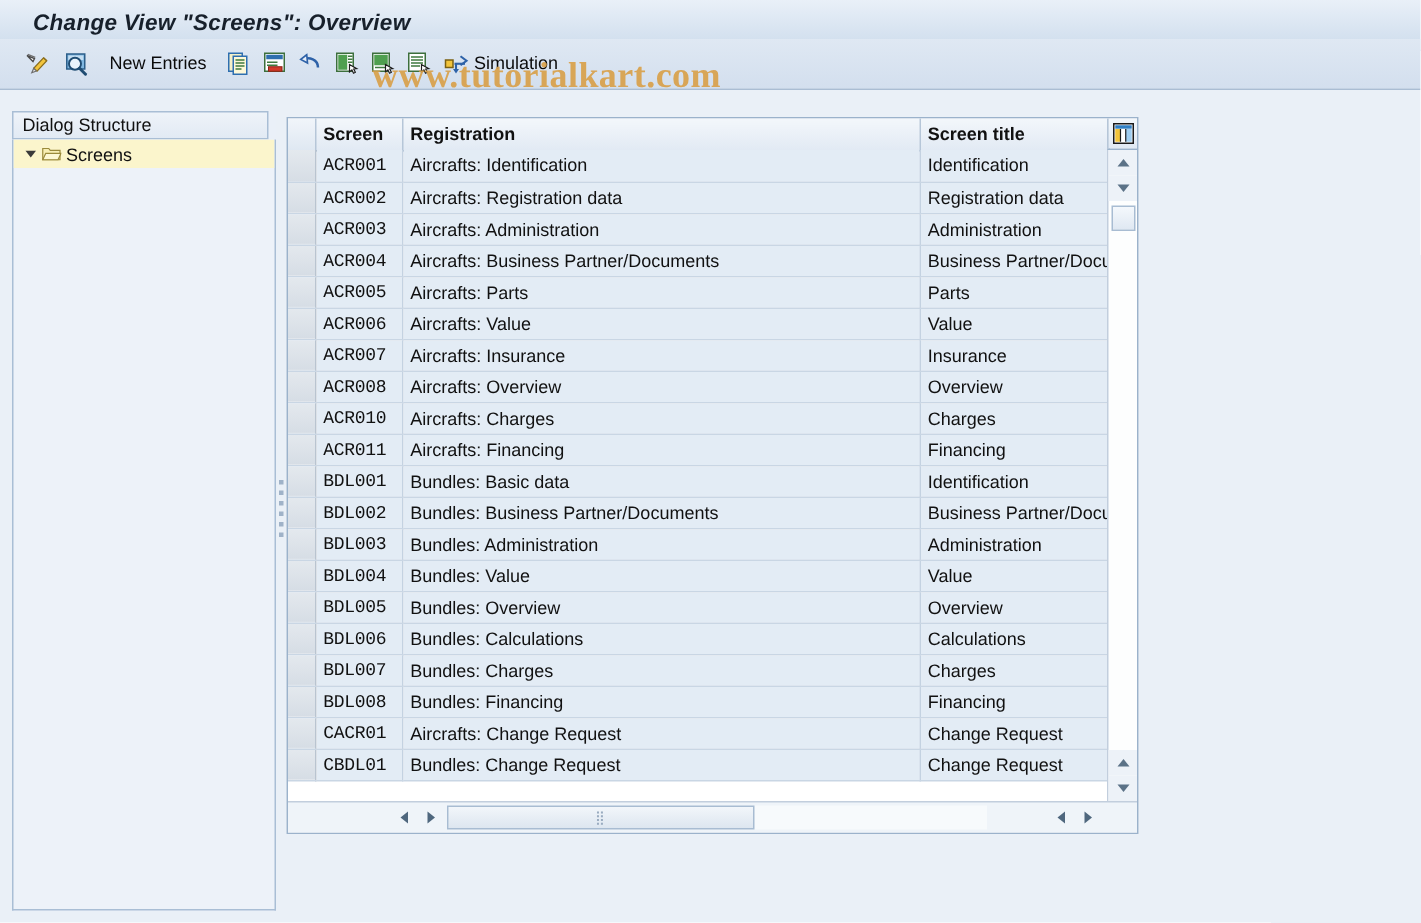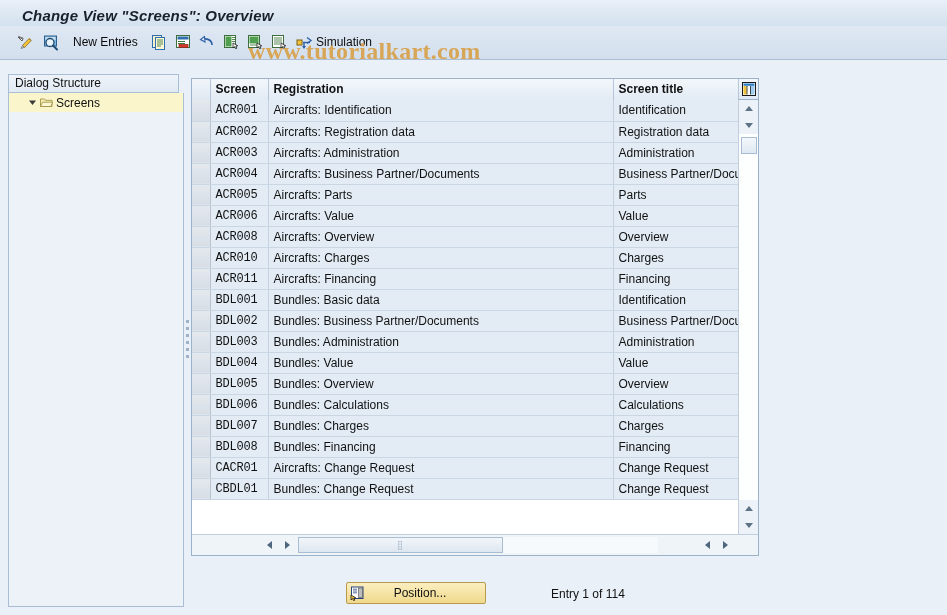--- a/index.html
+++ b/index.html
@@ -444,21 +444,21 @@
       <span class="tb-label" style="padding-left:2px">Simulation</span>
     </div>
   </div>
 
   <div class="watermark">www.tutorialkart.com</div>
 
   <div class="leftpanel">
     <div class="ds-header">Dialog Structure</div>
     <div class="ds-body">
 
-      <div class="tree-row selected" style="padding-left:16px;">
+      <div class="tree-row selected" style="padding-left:4px;">
         <span class="tw">
           <svg width="9" height="9" viewBox="0 0 9 9">
               <path d="M1 2.5 L8 2.5 L4.5 7 z" fill="#3a3a3a"></path>
             </svg>
         </span>
         <span class="tw">
           <svg width="13" height="11" viewBox="0 0 13 11">
             <path d="M0.5 2 h4 l1 1.3 h6.5 v6.2 h-11.5 z" fill="#f8efb4" stroke="#9a8a3b" stroke-width="0.8"></path>
             <path d="M0.5 9.5 l2 -4.3 h10.2 l-2 4.3 z" fill="#fdf8d4" stroke="#9a8a3b" stroke-width="0.8"></path>
           </svg>
@@ -541,20 +541,26 @@
             <td class="c-title">Parts</td>
           </tr>
           <tr>
             <td class="rowsel"></td>
             <td class="c-screen">ACR006</td>
             <td class="c-desc">Aircrafts: Value</td>
             <td class="c-title">Value</td>
           </tr>
           <tr>
             <td class="rowsel"></td>
+            <td class="c-screen">ACR007</td>
+            <td class="c-desc">Aircrafts: Insurance</td>
+            <td class="c-title">Insurance</td>
+          </tr>
+          <tr>
+            <td class="rowsel"></td>
             <td class="c-screen">ACR008</td>
             <td class="c-desc">Aircrafts: Overview</td>
             <td class="c-title">Overview</td>
           </tr>
           <tr>
             <td class="rowsel"></td>
             <td class="c-screen">ACR010</td>
             <td class="c-desc">Aircrafts: Charges</td>
             <td class="c-title">Charges</td>
           </tr>
@@ -678,28 +684,14 @@
       </div>
       <div class="hbtn" style="left:526px;">
         <svg width="7" height="10" viewBox="0 0 7 10">
           <path d="M1 1 L1 9 L6 5 z" fill="#4f677e"></path>
         </svg>
       </div>
     </div>
 
   </div>
 
-  <div class="bottombar">
-    <div class="pos-btn">
-      <span style="display:flex;align-items:center;padding-left:3px">
-        <svg width="15" height="15" viewBox="0 0 15 15">
-          <rect x="1.5" y="1" width="11.5" height="11.5" fill="#ffffff" stroke="#24457a" stroke-width="1"></rect>
-          <rect x="8.5" y="2" width="4" height="9.5" fill="#bdbdbd" stroke="#5c5c5c" stroke-width=".7"></rect>
-          <path d="M3 3.2 h4 M3 5 h4 M3 6.8 h4" stroke="#24457a" stroke-width=".8"></path>
-          <path d="M1 9 l0 5 l1.5 -1.4 l1.1 2.1 l1.2 -0.6 l-1.1 -2.1 l2 -0.2 z" fill="#f2c43c" stroke="#1d1d1d" stroke-width=".8"></path>
-        </svg>
-      </span>
-      <span class="lab">Position...</span>
-    </div>
-    <div class="entry-text">Entry 1 of 114</div>
-  </div>
 
 </div>
 
 </body></html>

